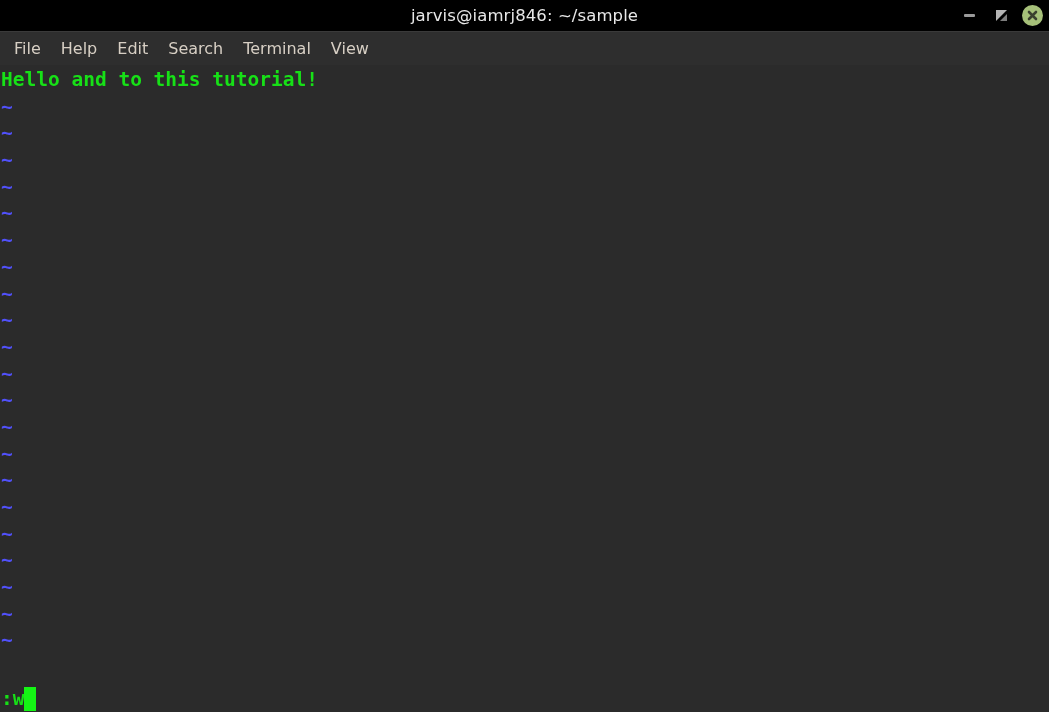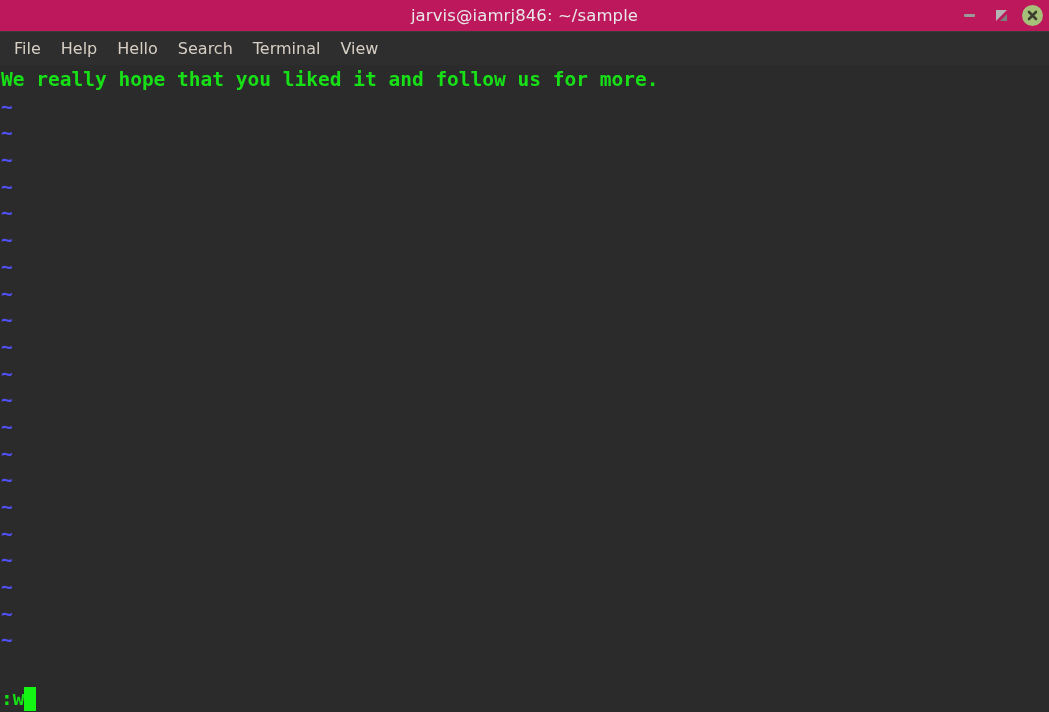--- a/index.html
+++ b/index.html
@@ -22,21 +22,21 @@
     background: #2b2b2b;
     display: flex;
     flex-direction: column;
   }
 
   
   .titlebar {
     position: relative;
     height: 31px;
     min-height: 31px;
-    background: #be185d;
+    background: #000000;
     border-bottom: 1px solid #3a3a3a;
     display: flex;
     align-items: center;
     justify-content: center;
   }
   .title-text {
     font-family: "DejaVu Sans", sans-serif;
     font-size: 16.5px;
     color: #e8e8e8;
     letter-spacing: 0.1px;
@@ -185,29 +185,29 @@
         <svg width="13" height="13" viewBox="0 0 13 13">
           <path d="M3 3 L10 10 M10 3 L3 10" stroke="#3a3f2e" stroke-width="2.6" stroke-linecap="round"></path>
         </svg>
       </div>
     </div>
   </div>
 
   <div class="menubar">
     <div class="menu-item">File</div>
     <div class="menu-item">Help</div>
-    <div class="menu-item">Hello</div>
+    <div class="menu-item">Edit</div>
     <div class="menu-item">Search</div>
     <div class="menu-item">Terminal</div>
     <div class="menu-item">View</div>
   </div>
 
   <div class="terminal">
     <div class="term-inner" id="term-inner">
-        <div class="term-line"><span class="txt-green">We really hope that you liked it and follow us for more.</span></div>
+        <div class="term-line"><span class="txt-green">Hello and to this tutorial!</span></div>
         <div class="term-line"><span class="txt-tilde">~</span></div>
         <div class="term-line"><span class="txt-tilde">~</span></div>
         <div class="term-line"><span class="txt-tilde">~</span></div>
         <div class="term-line"><span class="txt-tilde">~</span></div>
         <div class="term-line"><span class="txt-tilde">~</span></div>
         <div class="term-line"><span class="txt-tilde">~</span></div>
         <div class="term-line"><span class="txt-tilde">~</span></div>
         <div class="term-line"><span class="txt-tilde">~</span></div>
         <div class="term-line"><span class="txt-tilde">~</span></div>
         <div class="term-line"><span class="txt-tilde">~</span></div>

